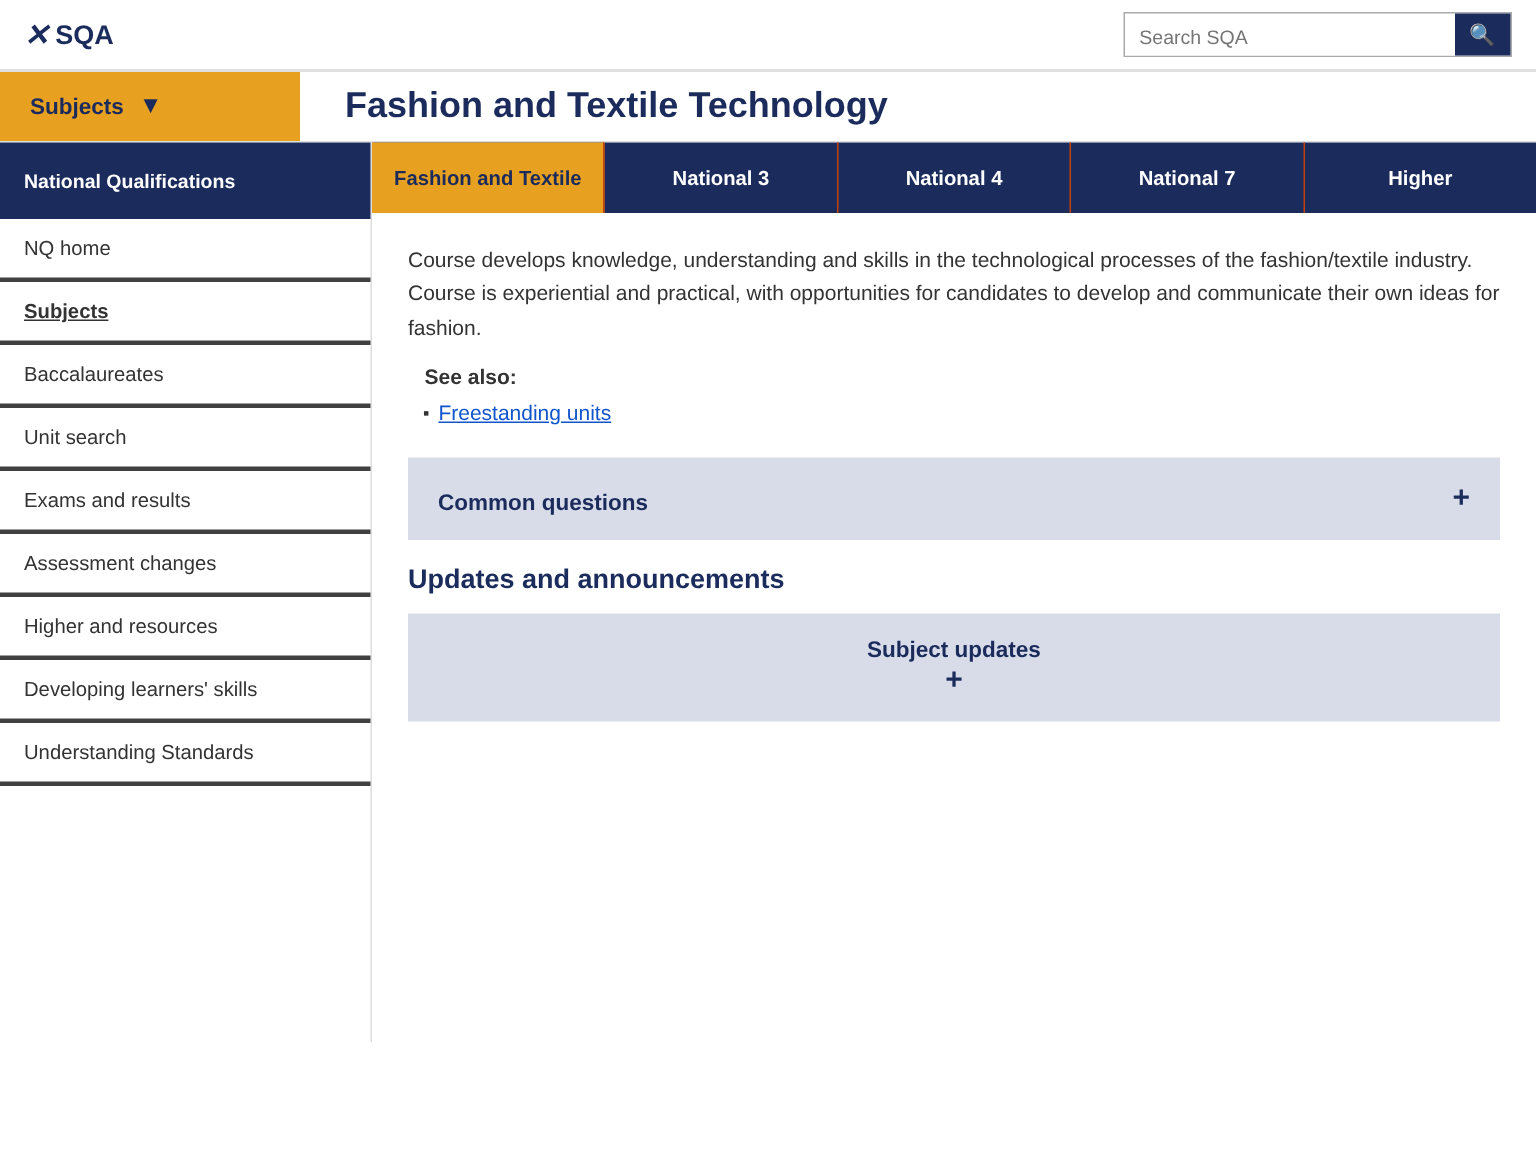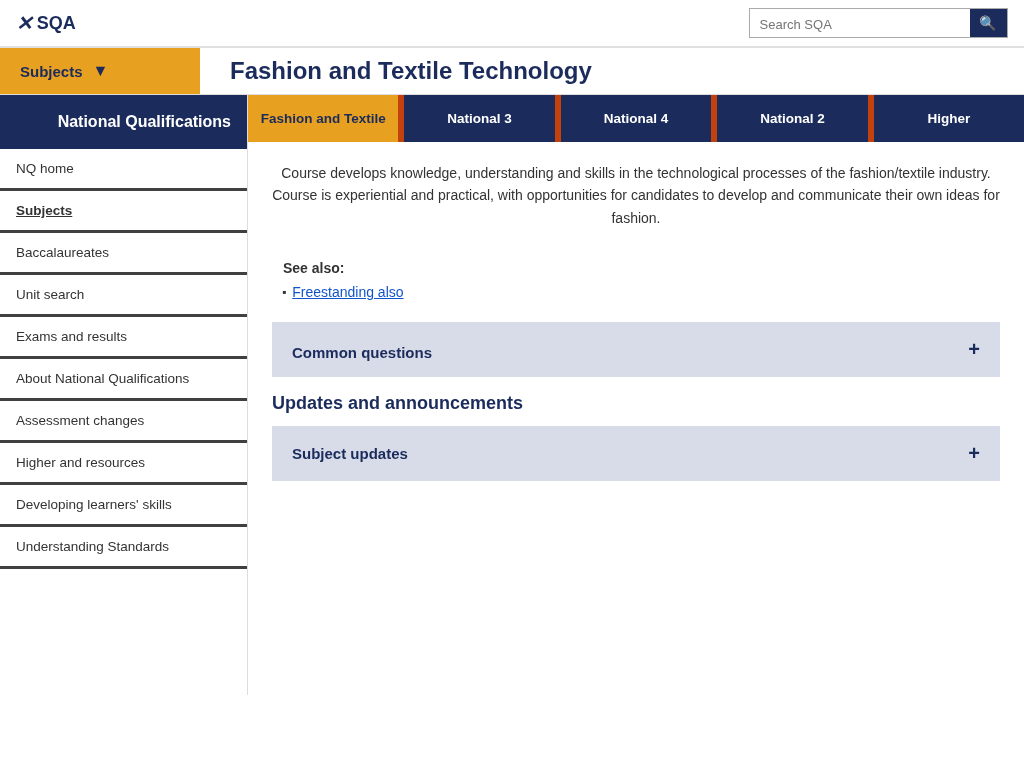--- a/index.html
+++ b/index.html
@@ -90,23 +90,22 @@
     .sidebar {
       width: 248px;
       min-width: 248px;
       border-right: 1px solid #ddd;
       background: #fff;
     }
     .sidebar-heading {
       background: #1a2b5c;
       color: #fff;
       font-weight: bold;
-      font-size: 16px;
+      font-size: 13px;
       padding: 18px 16px;
-      text-align: right;
     }
     .sidebar-nav {
       list-style: none;
     }
     .sidebar-nav li {
       border-bottom: 3px solid #404040;
     }
     .sidebar-nav li a {
       display: block;
       padding: 12px 16px;
@@ -132,40 +131,39 @@
       background: #1a2b5c;
     }
     .tab {
       flex: 1;
       padding: 16px 10px;
       text-align: center;
       color: #fff;
       font-size: 13.5px;
       font-weight: bold;
       cursor: pointer;
-      border-right: 6px solid #c2410c;
+      border-right: 1px solid #c2410c;
     }
     .tab:last-child {
       border-right: none;
     }
     .tab.active {
       background: #e8a020;
       color: #1a2b5c;
     }
 
     
     .content-body {
       padding: 20px 24px;
     }
     .course-description {
       font-size: 14px;
       line-height: 1.6;
       color: #333;
-      margin-bottom: 31px;
-      text-align: center;
+      margin-bottom: 14px;
     }
     .see-also {
       font-size: 14px;
       margin-bottom: 6px;
     }
     .see-also strong {
       font-weight: bold;
       margin-left: 11px;
     }
     .see-also-list {
@@ -223,20 +221,21 @@
 
     .accordion2 {
       background: #d8dce8;
       border: none;
       width: 100%;
       padding: 16px 20px;
       display: flex;
       align-items: center;
       justify-content: space-between;
       cursor: pointer;
+      flex-direction: column;
     }
     .accordion2-title {
       font-weight: bold;
       font-size: 15px;
       color: #1a2b5c;
     }
     .accordion2-icon {
       font-size: 20px;
       color: #1a2b5c;
       font-weight: bold;
@@ -279,23 +278,20 @@
         <li>
           <a href="#">Baccalaureates</a>
         </li>
         <li>
           <a href="#">Unit search</a>
         </li>
         <li>
           <a href="#">Exams and results</a>
         </li>
         <li>
-          <a href="#">About National Qualifications</a>
-        </li>
-        <li>
           <a href="#">Assessment changes</a>
         </li>
         <li>
           <a href="#">Higher and resources</a>
         </li>
         <li>
           <a href="#">Developing learners' skills</a>
         </li>
         <li>
           <a href="#">Understanding Standards</a>
@@ -303,34 +299,34 @@
       </ul>
   </nav>
 
   <div class="content">
 
     <div class="tabs">
 
     <div class="tab active">Fashion and Textile</div>
         <div class="tab">National 3</div>
         <div class="tab">National 4</div>
-        <div class="tab">National 2</div>
+        <div class="tab">National 7</div>
         <div class="tab">Higher</div>
       </div>
 
     <div class="content-body">
       <p class="course-description">Course develops knowledge, understanding and skills in the technological processes of the fashion/textile industry. Course is experiential and practical, with opportunities for candidates to develop and communicate their own ideas for fashion.</p>
 
       <div class="see-also">
         <strong>See also:</strong>
       </div>
       <ul class="see-also-list">
 
       <li>
-            <a href="#">Freestanding also</a>
+            <a href="#">Freestanding units</a>
           </li>
         </ul>
 
       <button class="accordion">
         <span class="accordion-title">Common questions</span>
         <span class="accordion-icon">+</span>
       </button>
 
       <h2 class="section-heading">Updates and announcements</h2>
 

